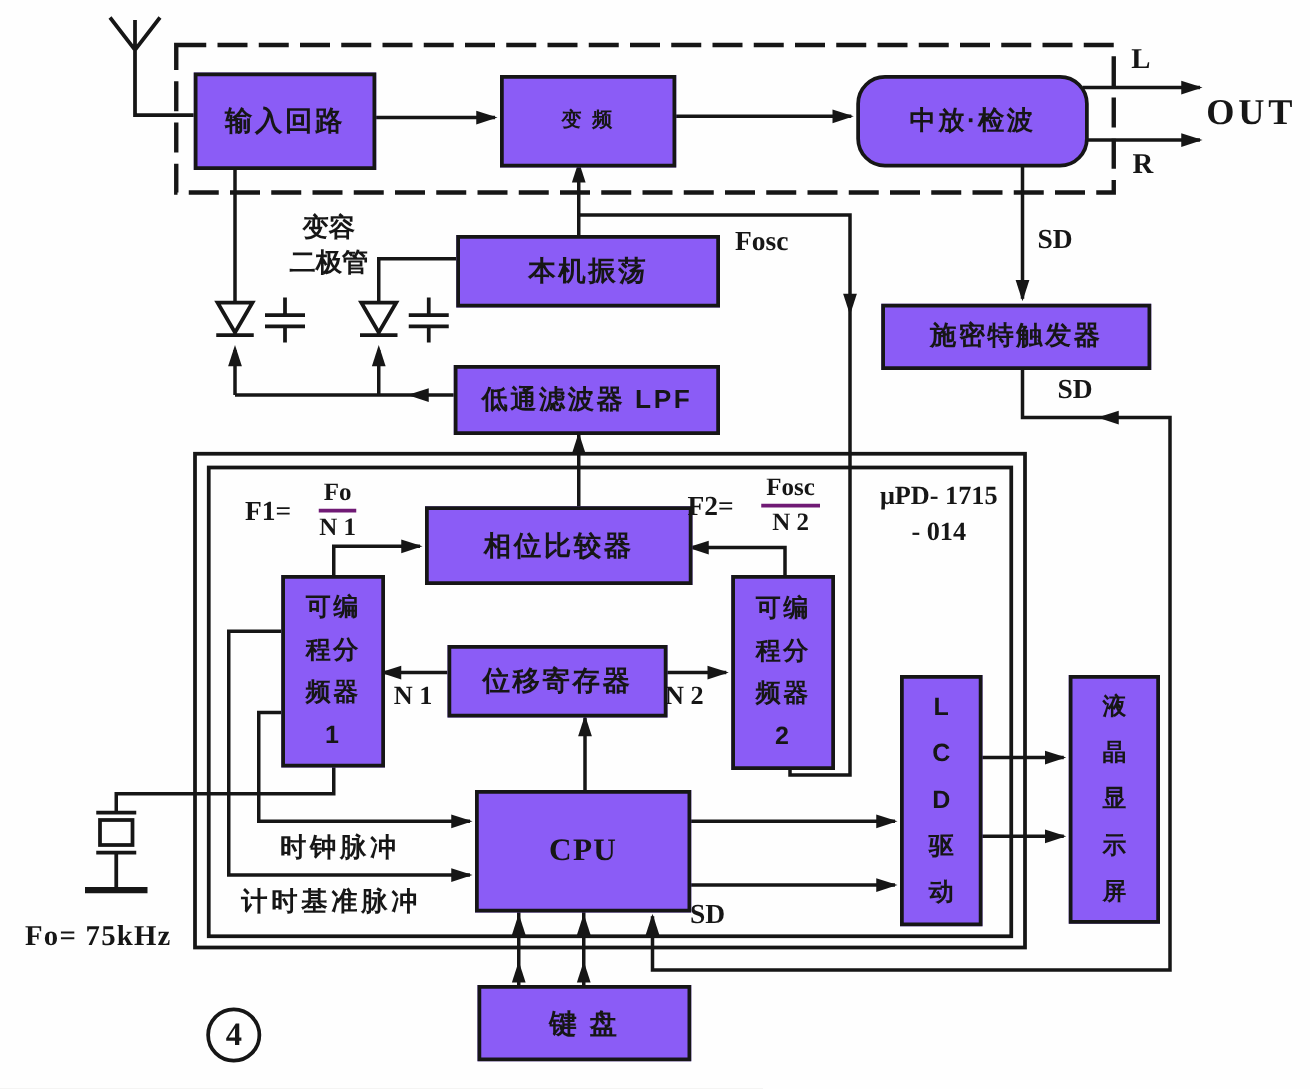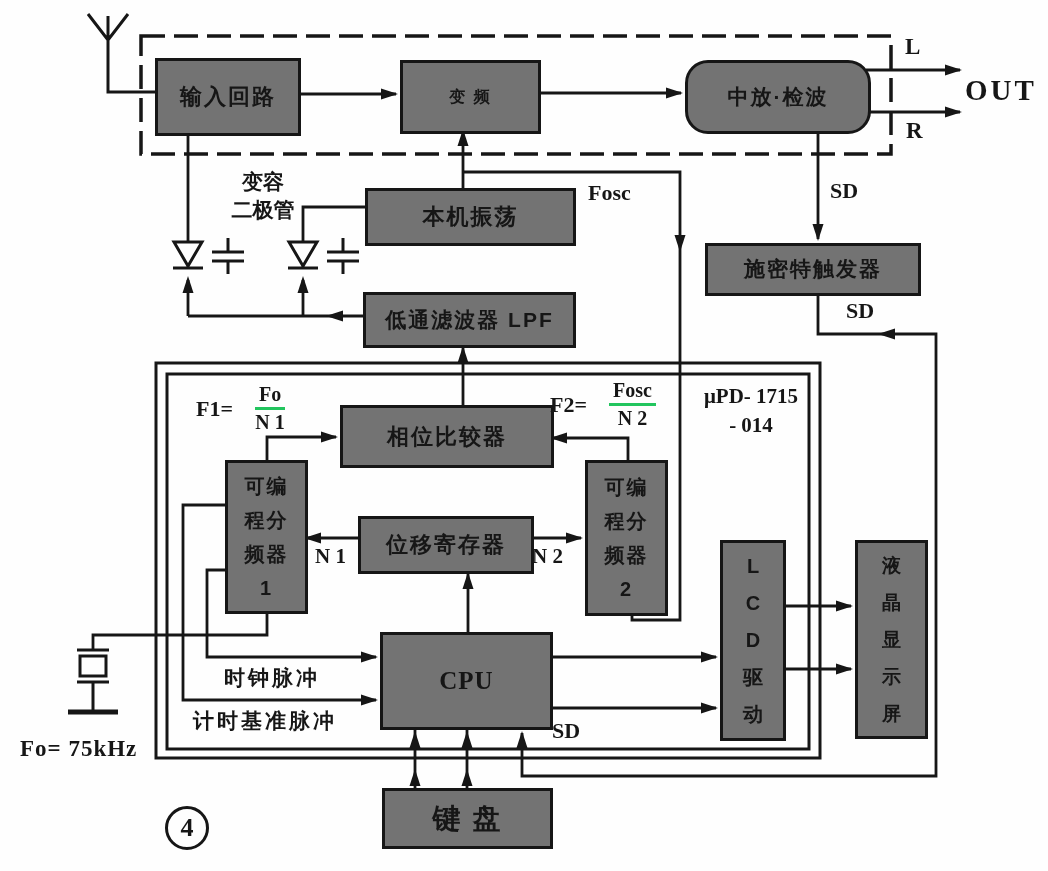--- a/index.html
+++ b/index.html
@@ -1,27 +1,27 @@
 <!DOCTYPE html>
 <html><head>
 <meta charset="utf-8">
 <style>
   html,body{margin:0;padding:0;background:#e8e8e4;}
   #page{position:relative;width:1048px;height:871px;background:#fefefe;overflow:hidden;
         font-family:"Liberation Sans",sans-serif;color:#161616;}
   #wires{position:absolute;left:0;top:0;z-index:1;}
-  .box{position:absolute;z-index:2;background:#737373;border:3px solid #161616;
+  .box{position:absolute;z-index:2;background:#8b5cf6;border:3px solid #161616;
        display:flex;align-items:center;justify-content:center;text-align:center;
        font-weight:bold;white-space:pre-line;letter-spacing:2px;line-height:1.25;}
   .lbl{position:absolute;z-index:3;font-weight:bold;white-space:pre-line;text-align:center;}
   .latin{font-family:"Liberation Serif",serif;font-weight:bold;}
   .frac-row{position:absolute;z-index:3;display:flex;align-items:center;gap:22px;
             font-family:"Liberation Serif",serif;font-weight:bold;}
   .frac{display:inline-block;text-align:center;}
-  .frac .num{display:block;border-bottom:3px solid #22c55e;padding:0 4px 1px 4px;}
+  .frac .num{display:block;border-bottom:3px solid #701a75;padding:0 4px 1px 4px;}
   .frac .den{display:block;padding-top:1px;}
   .circle-num{position:absolute;z-index:3;width:38px;height:38px;border:3px solid #161616;
               border-radius:50%;display:flex;align-items:center;justify-content:center;
               font-family:"Liberation Serif",serif;font-weight:bold;font-size:26px;}
   .vtext{line-height:37px;letter-spacing:0;}
 </style>
 </head>
 <body>
 
 <div id="page">
@@ -136,21 +136,21 @@
   <div class="box vtext" style="left:720px;top:540px;width:60px;height:195px;font-size:20px;">L
 C
 D
 驱
 动</div>
   <div class="box vtext" style="left:855px;top:540px;width:67px;height:193px;font-size:19px;">液
 晶
 显
 示
 屏</div>
-  <div class="box" style="left:382px;top:788px;width:165px;height:55px;font-size:28px;">键 盘</div>
+  <div class="box" style="left:382px;top:788px;width:165px;height:55px;font-size:22px;">键 盘</div>
 
   <div class="lbl latin" style="left:905px;top:34px;font-size:23px;">L</div>
   <div class="lbl latin" style="left:906px;top:118px;font-size:23px;">R</div>
   <div class="lbl latin" style="left:965px;top:74px;font-size:29px;letter-spacing:3px;">OUT</div>
   <div class="lbl latin" style="left:830px;top:178px;font-size:22px;">SD</div>
   <div class="lbl latin" style="left:846px;top:298px;font-size:22px;">SD</div>
   <div class="lbl latin" style="left:552px;top:718px;font-size:22px;">SD</div>
   <div class="lbl latin" style="left:588px;top:180px;font-size:22px;">Fosc</div>
   <div class="lbl latin" style="left:315px;top:544px;font-size:21px;">N 1</div>
   <div class="lbl latin" style="left:532px;top:544px;font-size:21px;">N 2</div>

